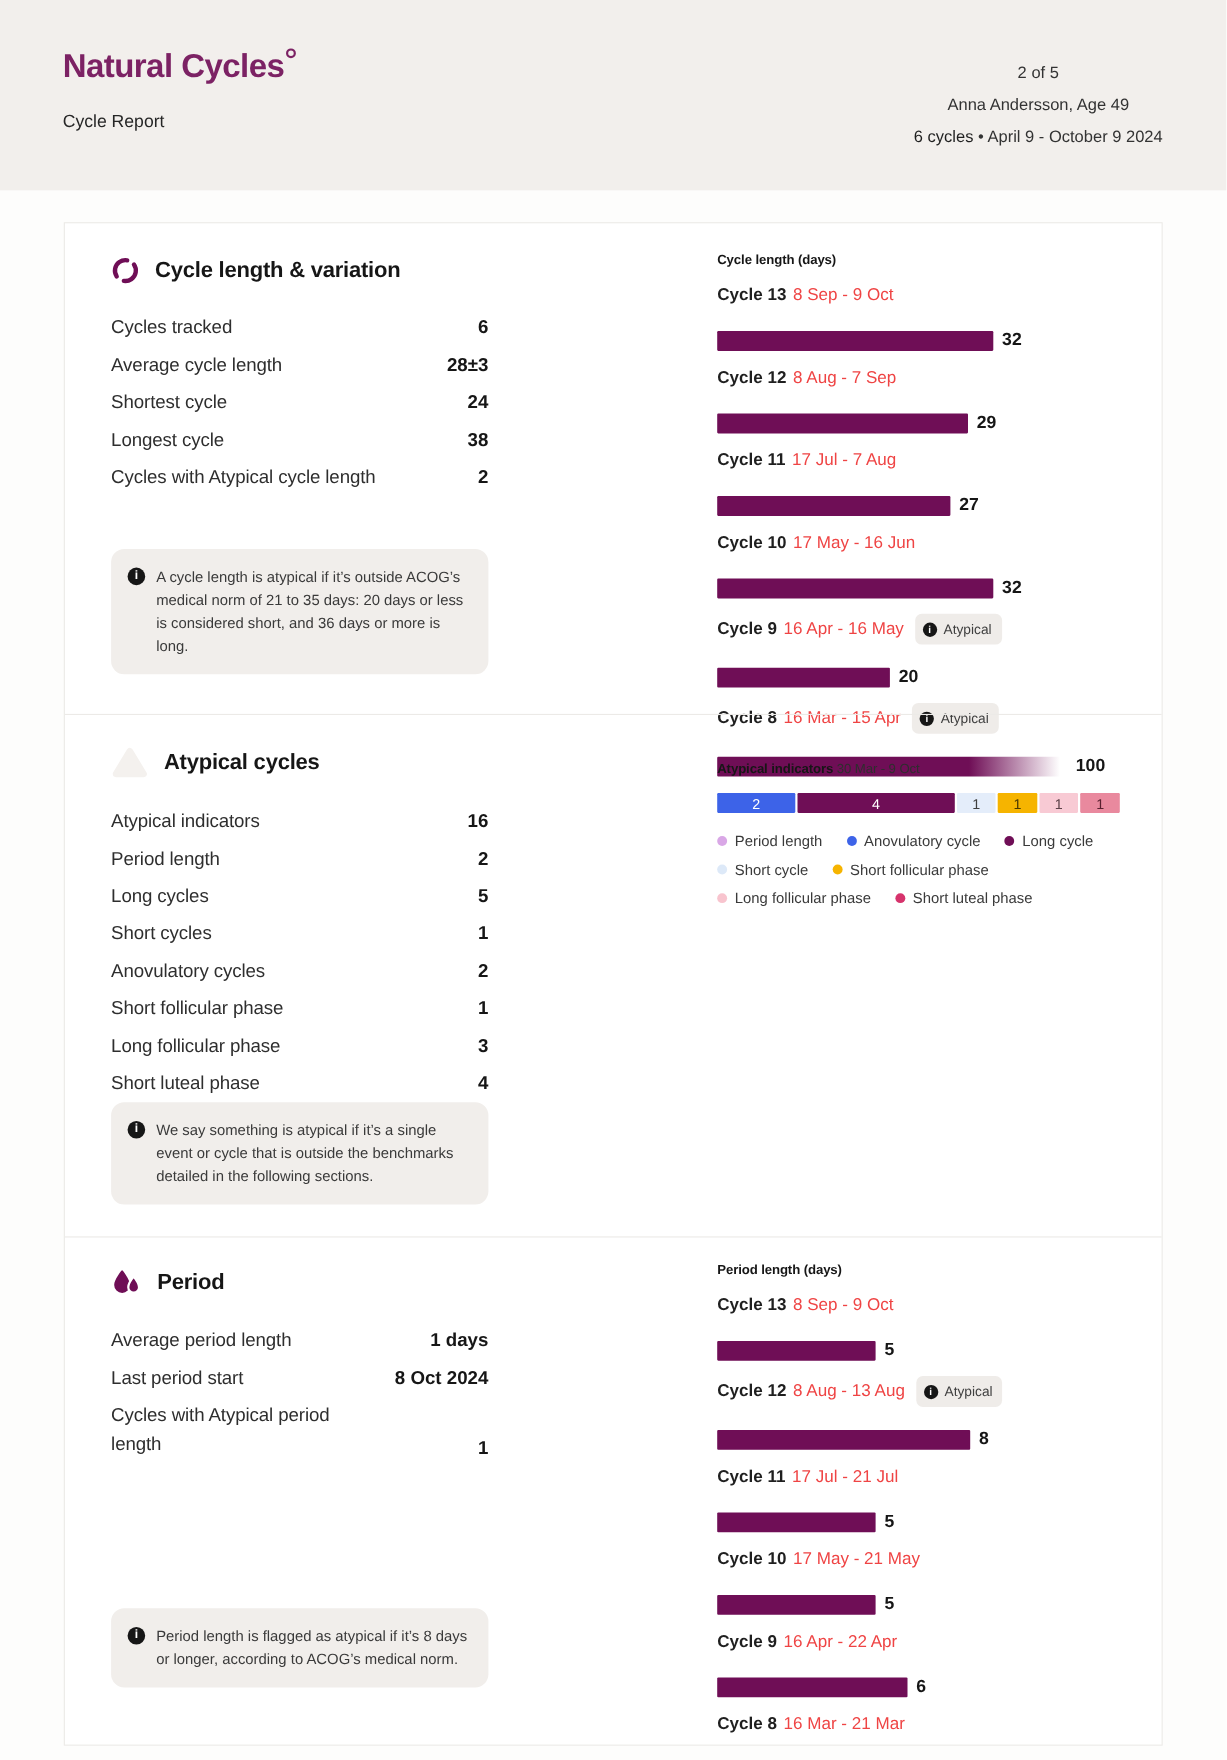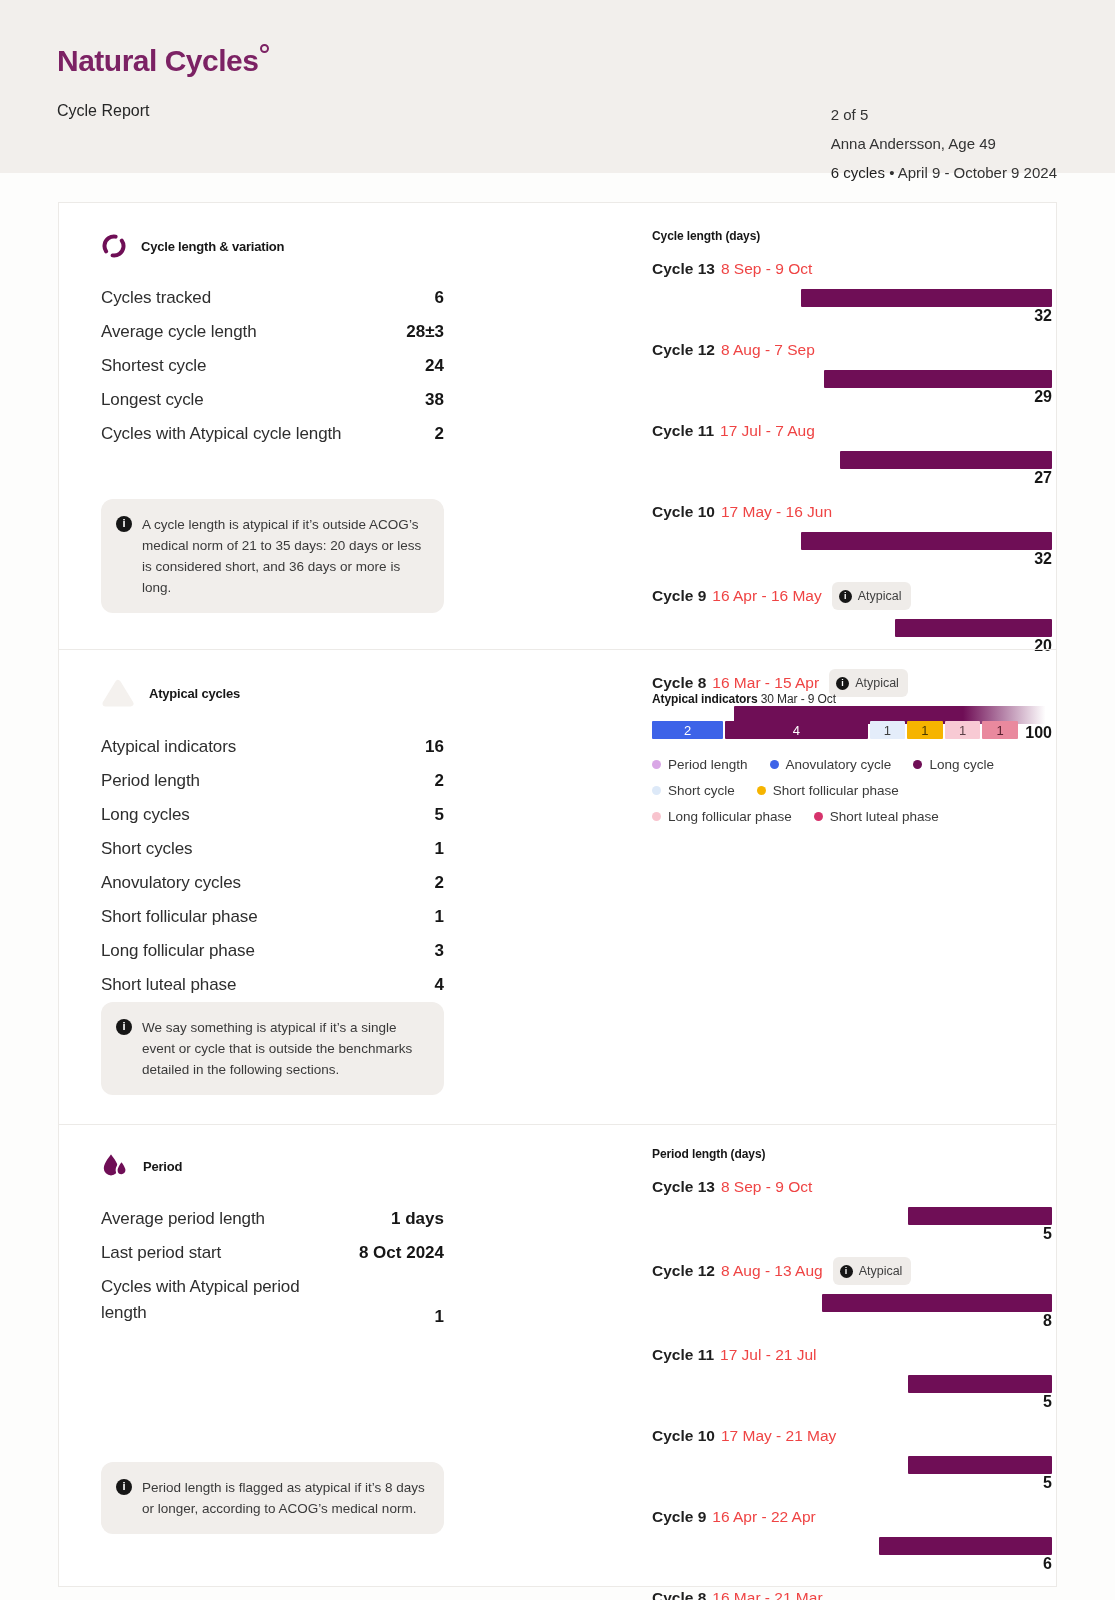--- a/index.html
+++ b/index.html
@@ -24,21 +24,21 @@
     color:#7C2264; line-height:1;
   }
   .logo-ring {
     display:inline-block; width:9px; height:9px;
     border:2.6px solid #7C2264; border-radius:50%;
     margin-left:2px; margin-top:-2px;
   }
   .report-title { margin-top:26px; font-size:16px; font-weight:normal; color:#262626; }
   .hdr-right {
     position:absolute; top:52px; right:58px;
-    text-align:left; font-size:15px; color:#333; line-height:29px;margin-top:48px;
+    text-align:center; font-size:15px; color:#333; line-height:29px;
   }
   .hdr-right .b { font-weight:normal; color:#1F1F1F; }
   
   .card {
     width:999px; margin:29px 0 0 58px;
     background:#FFFFFF; border:1px solid #ECEAE7;
   }
   section { display:flex; position:relative; }
   section + section { border-top:1px solid #ECEAE7; }
   .sec-1 { height:446px; }
@@ -50,21 +50,21 @@
   }
   .sec-1 .col-l { padding:30px 0 36px; }
   .sec-2 .col-l { padding:28px 0 33px; }
   .sec-3 .col-l { padding:28px 0 52px; }
   .col-r { margin-left:208px; width:400px; }
   .sec-1 .col-r { padding-top:26px; }
   .sec-2 .col-r { padding-top:42px; }
   .sec-3 .col-r { padding-top:22px; }
   
   .sec-title { display:flex; align-items:center; gap:14px; }
-  .sec-title h2 { margin:0; font-size:13px; font-weight:bold; color:#161616; letter-spacing:-0.2px; }
+  .sec-title h2 { margin:0; font-size:20px; font-weight:bold; color:#161616; letter-spacing:-0.2px; }
   .sec-icon { flex:0 0 auto; display:flex; }
   
   .stats { margin-top:22px; }
   .stat-row {
     display:flex; justify-content:space-between; align-items:center;
     height:34px; font-size:17px;
   }
   .stat-row .lbl { color:#2E2E2E; letter-spacing:-0.1px; }
   .stat-row .val { font-weight:bold; color:#161616; }
   .stat-row.wrap2 { height:60px; align-items:flex-end; }
@@ -93,21 +93,21 @@
   .bar-label { font-size:15.5px; line-height:22px; display:flex; align-items:center; }
   .bar-label .c-name { font-weight:bold; color:#1F1F1F; margin-right:6px; }
   .bar-label .c-dates { color:#ef4444; }
   .badge {
     display:inline-flex; align-items:center; gap:6px;
     background:#EFECE9; border-radius:6px;
     padding:3px 9px 3px 7px; margin-left:10px;
     font-size:12.5px; color:#3F3F3F;
   }
   .badge .idot { width:13px; height:13px; font-size:9px; margin-top:0; }
-  .bar-line { display:flex; align-items:flex-end; margin-top:9px;flex-direction:column; }
+  .bar-line { display:flex; align-items:flex-start; margin-top:21px; }
   .bar { height:18px; background:#6F0E56; border-radius:1px; }
   .bar.fade { background:linear-gradient(to right, #6F0E56 72%, rgba(111,14,86,0) 98%); }
   .bar-val { font-size:16px; font-weight:bold; margin-left:8px; color:#161616; }
   
   .stack { display:flex; gap:2px; width:366px; height:18px; margin-bottom:18px; }
   .seg {
     display:flex; align-items:center; justify-content:center;
     font-size:13px; border-radius:1px;
   }
   .legend { margin-top:4px; }

